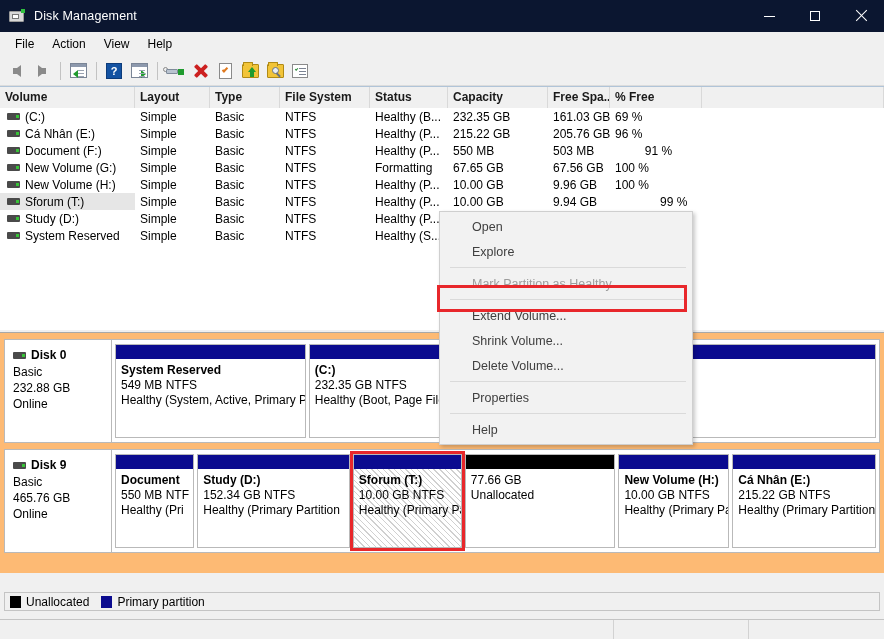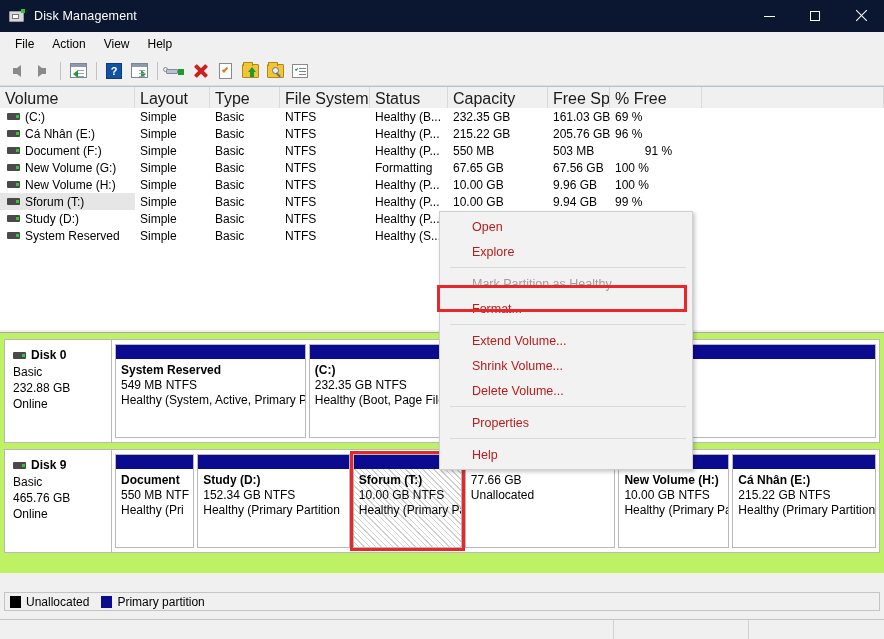--- a/index.html
+++ b/index.html
@@ -248,26 +248,27 @@
   }
   #list-header {
     display: flex;
     height: 21px;
     background: #f0f0f0;
     border-bottom: 1px solid #d4d4d4;
   }
   .col-h {
     border-right: 1px solid #d9d9d9;
     padding: 3px 0 0 5px;
-    font-size: 16px;
+    font-size: 12px;
     color: #1a1a1a;
     overflow: hidden;
     white-space: nowrap;
     background: #f0f0f0;
     height: 21px;
+    font-weight: bold;
   }
   #list-rows { background: #ffffff; }
   .vrow {
     display: flex;
     height: 17px;
     align-items: center;
     font-size: 12px;
     color: #000;
   }
   .vrow.selected .vcell-first { background: #e6e6e6; }
@@ -293,21 +294,21 @@
     padding-left: 7px;
     height: 17px;
   }
   .vname { padding-right: 4px; }
 
   
   #graph-pane {
     position: absolute;
     left: 0; top: 332px; right: 0;
     height: 241px;
-    background: #bef264;
+    background: #fdba74;
     border-top: 1px solid #a8a8a8;
     overflow: hidden;
   }
   .disk-row {
     display: flex;
     margin: 6px 4px 0 4px;
     height: 104px;
   }
   .disk-info {
     width: 108px;
@@ -406,21 +407,21 @@
     border: 1px solid #cfcfcf;
     box-shadow: 2px 2px 4px rgba(0,0,0,0.22);
     padding: 2px 0;
     z-index: 20;
     font-size: 12.5px;
   }
   .ctx-item {
     height: 25px;
     display: flex; align-items: center;
     padding-left: 32px;
-    color: #b91c1c;
+    color: #404040;
     cursor: default;
     position: relative;
   }
   .ctx-item.disabled { color: #9d9d9d; }
   .ctx-item.highlighted {
     background: #8fcbf0;
   }
   .ctx-sep {
     height: 1px; background: #dadada;
     margin: 3px 6px 3px 10px;
@@ -604,21 +605,21 @@
         <div class="vcell-first" style="width: 135px;">
           <span class="drive-ic"></span>
           <span class="vname">Sforum (T:)</span>
         </div>
         <div class="vcell" style="width: 75px;">Simple</div>
         <div class="vcell" style="width: 70px;">Basic</div>
         <div class="vcell" style="width: 90px;">NTFS</div>
         <div class="vcell" style="width: 78px;">Healthy (P...</div>
         <div class="vcell" style="width: 100px;">10.00 GB</div>
         <div class="vcell" style="width: 62px;">9.94 GB</div>
-        <div class="vcell" style="width: 92px;">99 %</div>
+        <div class="vcell" style="width: 92px; margin-left: 45px;">99 %</div>
       </div>
       <div class="vrow">
         <div class="vcell-first" style="width: 135px;">
           <span class="drive-ic"></span>
           <span class="vname">Study (D:)</span>
         </div>
         <div class="vcell" style="width: 75px;">Simple</div>
         <div class="vcell" style="width: 70px;">Basic</div>
         <div class="vcell" style="width: 90px;">NTFS</div>
         <div class="vcell" style="width: 78px;">Healthy (P...</div>
@@ -759,21 +760,20 @@
   <div class="sb-pane" style="flex:1 1 auto;"></div>
   <div class="sb-pane" style="width:135px;"></div>
   <div class="sb-pane" style="width:135px; border-right:none;"></div>
 </div>
 
 <div id="ctx-menu">
     <div class="ctx-item">Open</div>
     <div class="ctx-item">Explore</div>
     <div class="ctx-sep"></div>
     <div class="ctx-item disabled">Mark Partition as Healthy</div>
-    <div class="ctx-item">Format...</div>
     <div class="ctx-sep"></div>
     <div class="ctx-item">Extend Volume...</div>
     <div class="ctx-item">Shrink Volume...</div>
     <div class="ctx-item">Delete Volume...</div>
     <div class="ctx-sep"></div>
     <div class="ctx-item">Properties</div>
     <div class="ctx-sep"></div>
     <div class="ctx-item">Help</div>
   </div>
 <div id="ctx-redbox" style="border-color: rgb(232, 39, 43);"></div>

